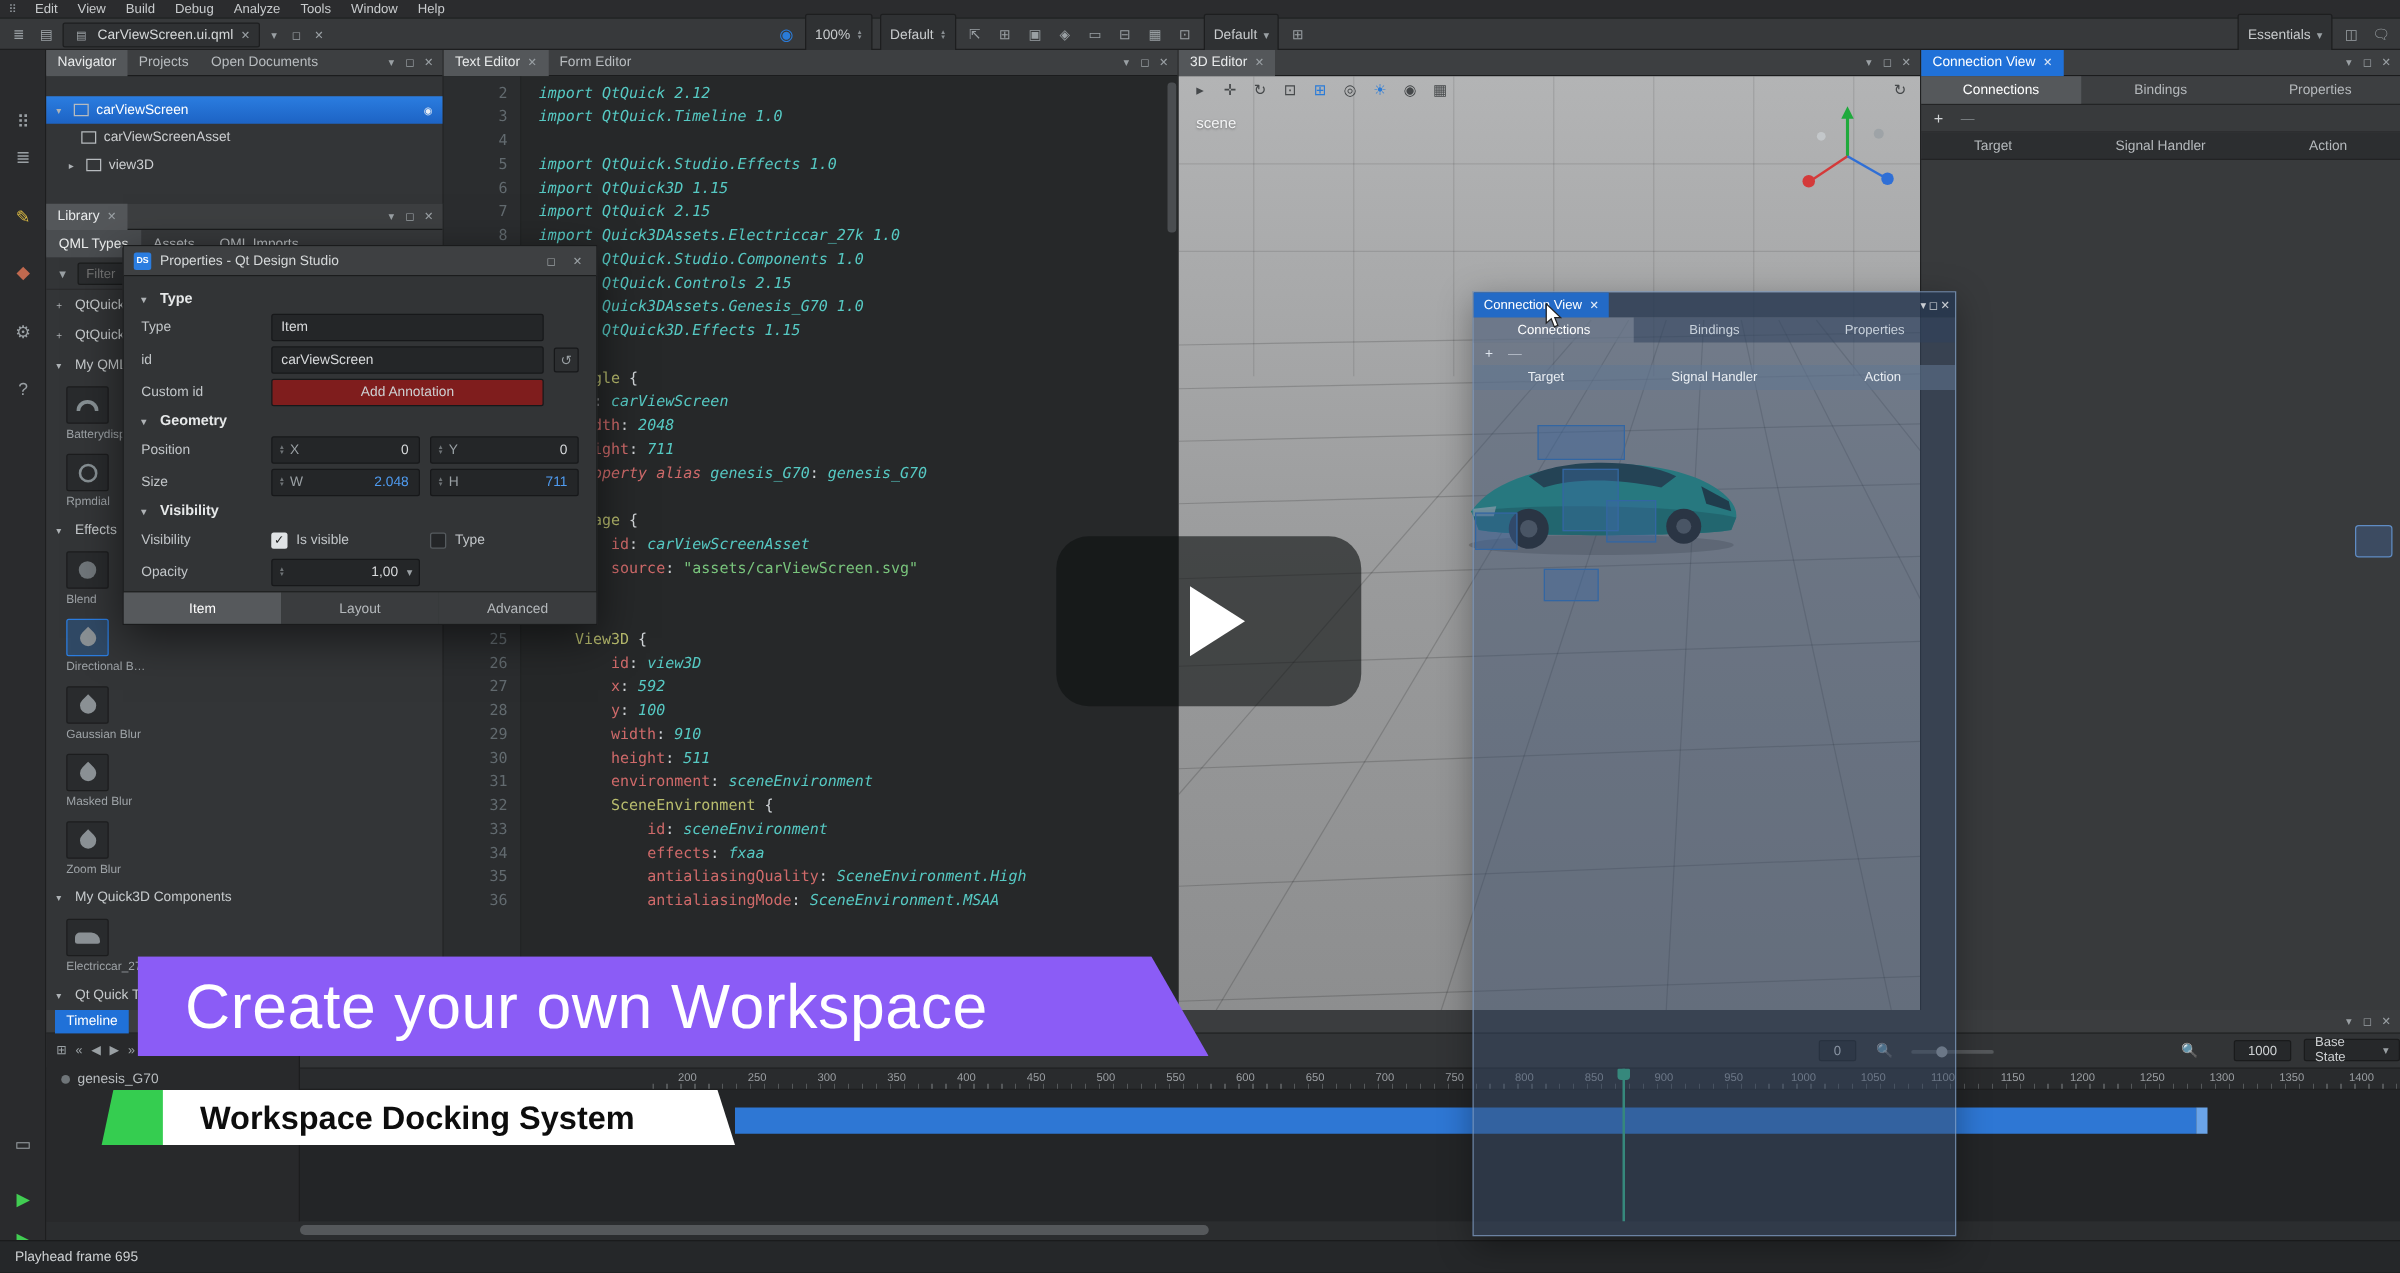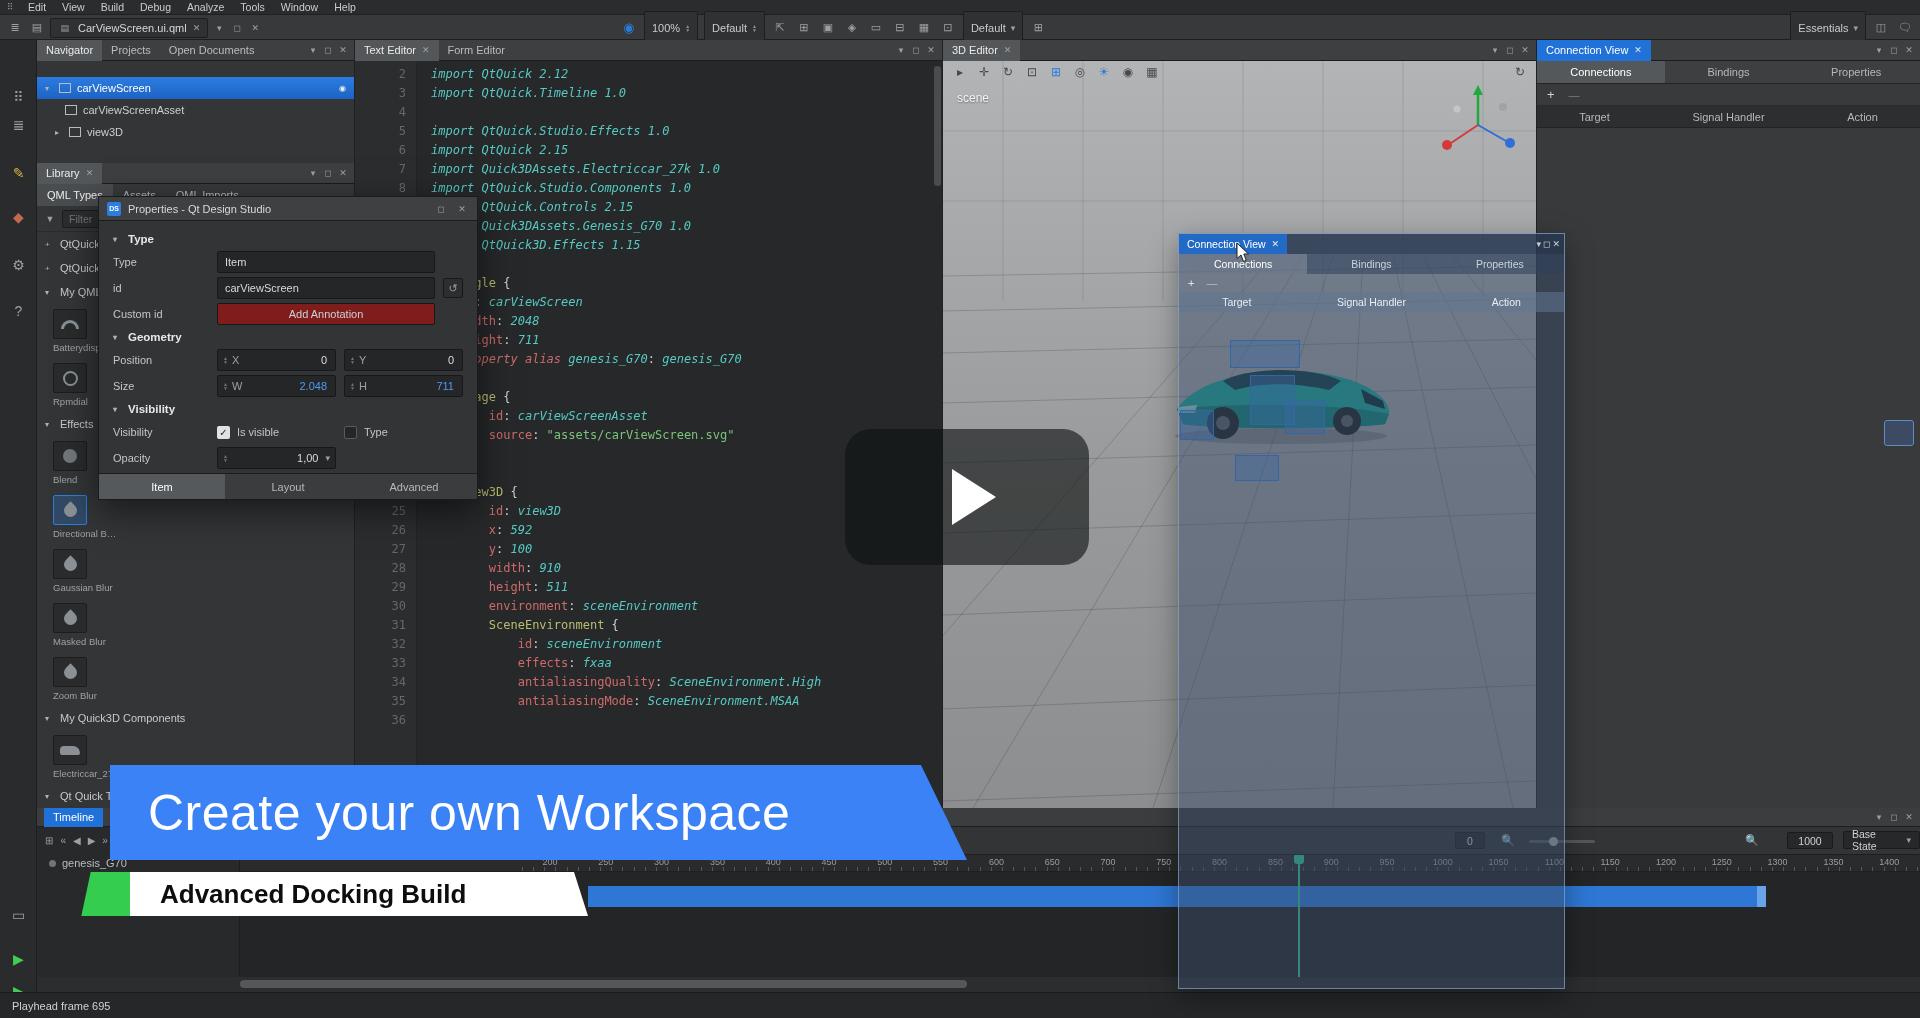--- a/index.html
+++ b/index.html
@@ -118,21 +118,21 @@
 .abtn{height:22px;background:#7f1d1d;border:1px solid #17181a;border-radius:2px;display:flex;align-items:center;justify-content:center;color:#cdd0d2}
 .rst{width:20px;height:20px;border:1px solid #17181a;background:#2c2e30;border-radius:2px;display:flex;align-items:center;justify-content:center;color:#9aa0a4;font-size:11px}
 .chkrow{display:flex;align-items:center;gap:7px}
 .chk{width:13px;height:13px;border-radius:2px;display:flex;align-items:center;justify-content:center;font-size:10px}
 .chk.on{background:#e0e3e5;color:#1b1c1d}
 .chk.off{background:#242628;border:1px solid #565b5f}
 .dtabs{position:absolute;left:0;bottom:0;width:100%;height:26px;display:flex;border-top:1px solid #1b1c1d}
 .dtab{flex:1;display:flex;align-items:center;justify-content:center;background:#3a3c3e;color:#b5b9bc}
 .dtab.active{background:#56595c;color:#fff}
 
-.banner-navy{position:absolute;left:110px;top:765px;width:857px;height:95px;background:#3b82f6;z-index:46;
+.banner-navy{position:absolute;left:110px;top:765px;width:857px;height:80px;background:#8b5cf6;z-index:46;
   clip-path:polygon(0 0,calc(100% - 46px) 0,100% 100%,0 100%);display:flex;align-items:center}
 .banner-navy .t{color:#fff;font-size:50px;letter-spacing:.5px;padding-left:38px;white-space:nowrap}
 .banner-white{position:absolute;left:86px;top:872px;width:502px;height:44px;z-index:47;display:flex}
 .chip{width:54px;height:44px;background:#35cd50;transform:skewX(-12deg);margin-right:-10px}
 .wtext{flex:1;background:#fff;clip-path:polygon(0 0,calc(100% - 14px) 0,100% 100%,0 100%);display:flex;align-items:center;padding-left:30px;color:#0d0d0d;font-size:26px;font-weight:bold;white-space:nowrap}
 .playbtn{position:absolute;left:845px;top:429px;width:244px;height:136px;background:rgba(15,17,18,.62);border-radius:26px;z-index:70;display:flex;align-items:center;justify-content:center}
 .playtri{width:0;height:0;border-left:44px solid #fff;border-top:28px solid transparent;border-bottom:28px solid transparent;margin-left:14px}
 
 .ghost{position:absolute;left:1178px;top:233px;width:387px;height:756px;background:rgba(56,76,104,.48);
   border:1px solid rgba(140,170,210,.65);box-shadow:0 8px 26px rgba(0,0,0,.35);z-index:60}
@@ -406,20 +406,21 @@
           <div class="ln" style="height: 19px;">33</div>
           <div class="ln" style="height: 19px;">34</div>
           <div class="ln" style="height: 19px;">35</div>
           <div class="ln" style="height: 19px;">36</div>
         </div>
       <div class="code">
           <div class="cl"><span class="ci">import QtQuick 2.12</span></div>
           <div class="cl"><span class="ci">import QtQuick.Timeline 1.0</span></div>
           <div class="cl">&nbsp;</div>
           <div class="cl"><span class="ci">import QtQuick.Studio.Effects 1.0</span></div>
+          <div class="cl"><span class="ci">import QtQuick3D 1.15</span></div>
           <div class="cl"><span class="ci">import QtQuick 2.15</span></div>
           <div class="cl"><span class="ci">import Quick3DAssets.Electriccar_27k 1.0</span></div>
           <div class="cl"><span class="ci">import QtQuick.Studio.Components 1.0</span></div>
           <div class="cl"><span class="ci">import QtQuick.Controls 2.15</span></div>
           <div class="cl"><span class="ci">import Quick3DAssets.Genesis_G70 1.0</span></div>
           <div class="cl"><span class="ci">import QtQuick3D.Effects 1.15</span></div>
           <div class="cl">&nbsp;</div>
           <div class="cl"><span class="ct">Rectangle</span> {</div>
           <div class="cl">    <span class="ck">id</span>: <span class="cv ital">carViewScreen</span></div>
           <div class="cl">    <span class="ck">width</span>: <span class="cv ital">2048</span></div>
@@ -742,21 +743,21 @@
       <div class="dtab">Layout</div>
       <div class="dtab">Advanced</div>
     </div>
   </div>
 
   <div class="banner-navy">
     <span class="t">Create your own Workspace</span>
   </div>
   <div class="banner-white">
     <div class="chip"></div>
-    <div class="wtext">Advanced Docking Build</div>
+    <div class="wtext">Workspace Docking System</div>
   </div>
   <div class="playbtn">
     <span class="playtri"></span>
   </div>
 
   <div class="ghost">
     <div class="g-title">
       <div class="g-tab">
         <span>Connection View</span>
         <span class="x" style="color:#e4edf8">✕</span>

